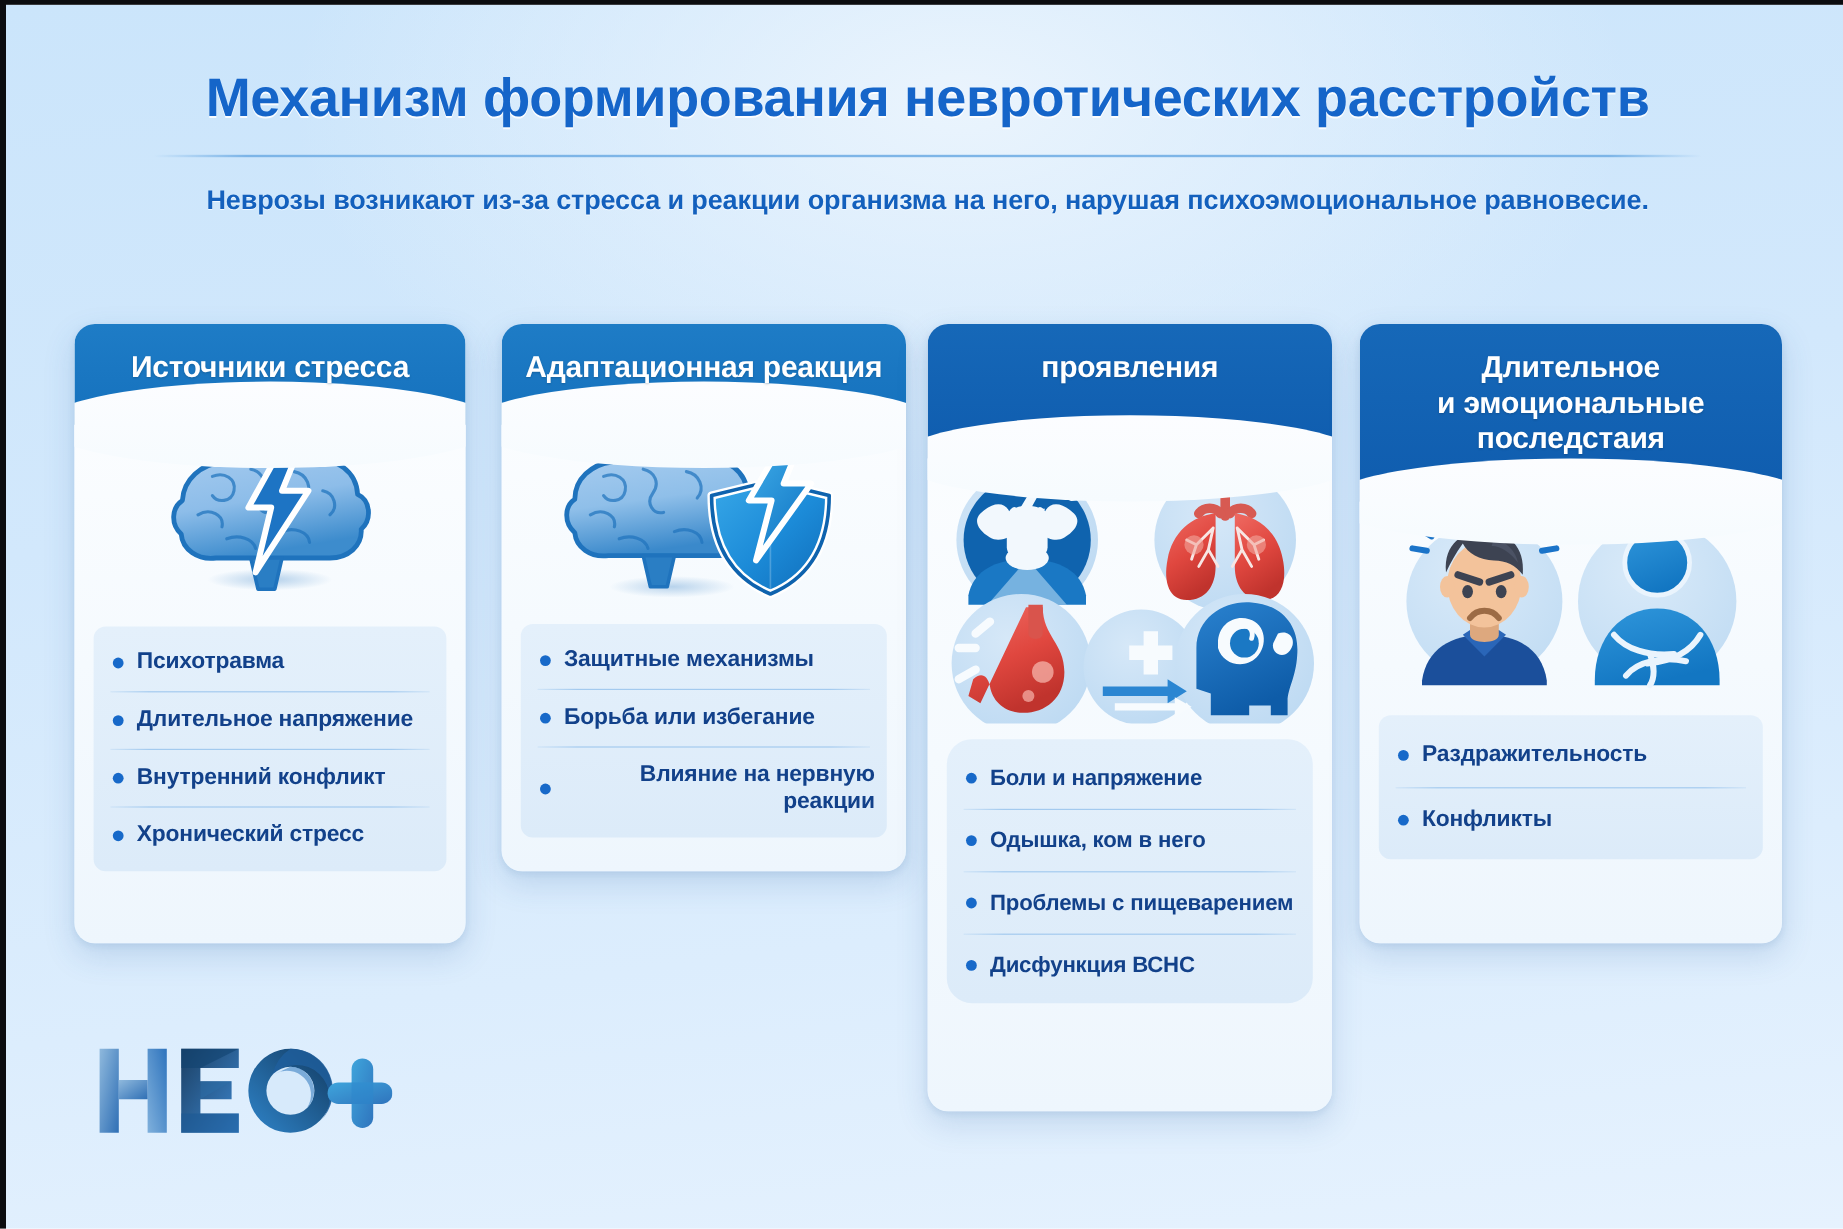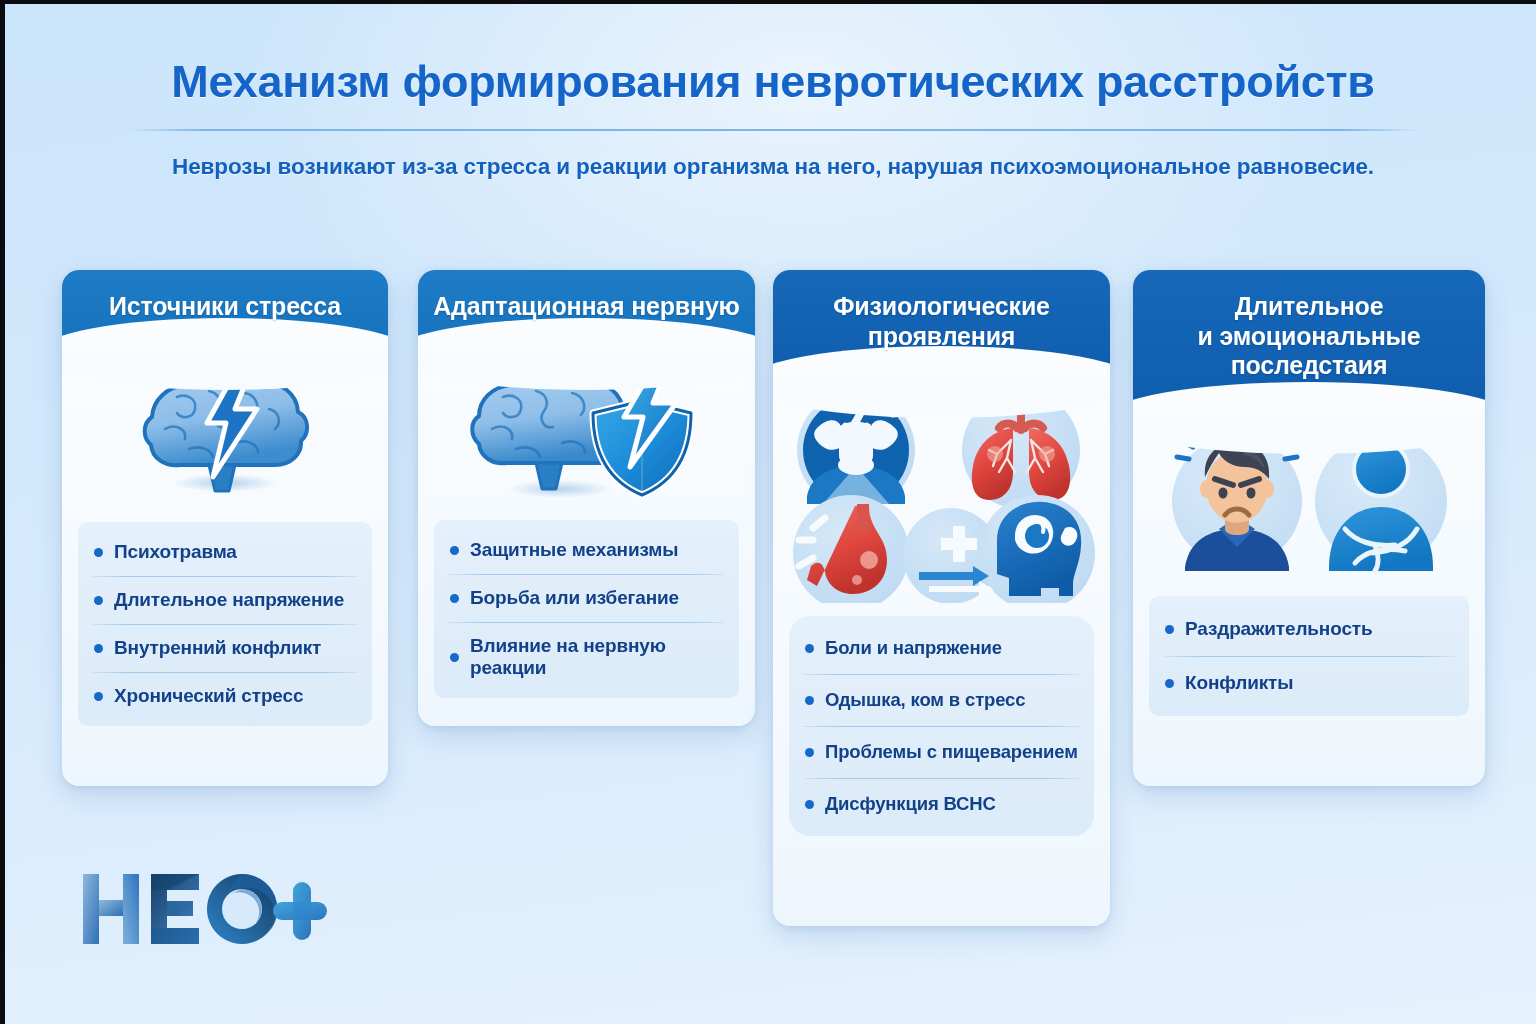--- a/index.html
+++ b/index.html
@@ -137,21 +137,21 @@
 
   
   #card1 { left: 57px;   top: 266px; width: 326px; height: 516px; }
   #card1 .card-head { height: 84px; padding-top: 22px; font-size: 25px; background: linear-gradient(180deg,#1e7cc6 0%, #1571bd 100%); }
   #card1 .icon-area { height: 146px; }
   #card1 .list-box  { margin-top: 22px; }
 
   #card2 { left: 413px;  top: 266px; width: 337px; height: 456px; }
   #card2 .card-head { height: 84px; padding-top: 22px; font-size: 25px; background: linear-gradient(180deg,#1e7cc6 0%, #1571bd 100%); }
   #card2 .icon-area { height: 152px; }
-  #card2 .list-box  { margin-top: 14px; }
+  #card2 .list-box  { margin-top: 14px; text-align: right; }
 
   #card3 { left: 768px;  top: 266px; width: 337px; height: 656px; }
   #card3 .card-head { height: 112px; padding-top: 22px; font-size: 25px; background: linear-gradient(180deg,#1668b8 0%, #0f5cae 100%); }
   #card3 .icon-area { height: 222px; padding-top: 4px; }
   #card3 .list-box  { margin-top: 12px; border-radius: 21px; }
   #card3 .li { font-size: 18.5px; padding-top: 15px; padding-bottom: 15px; }
 
   #card4 { left: 1128px; top: 266px; width: 352px; height: 516px; }
   #card4 .card-head { height: 148px; padding-top: 22px; font-size: 25px; background: linear-gradient(180deg,#1668b8 0%, #0f5cae 100%); }
   #card4 .icon-area { height: 166px; }
@@ -234,21 +234,21 @@
       </div>
       <div class="li">
         <span class="dot"></span>
         <span>Хронический стресс</span>
       </div>
     </div>
   </div>
 
   <div class="card" id="card2">
     <div class="card-head">
-      <span class="htext">Адаптационная нервную</span>
+      <span class="htext">Адаптационная реакция</span>
       <span class="curve"></span>
     </div>
 
     <div class="icon-area">
       <svg width="250" height="150" viewBox="0 0 250 150">
         <defs>
           <linearGradient id="brainG2" x1="0" y1="0" x2="0.25" y2="1">
             <stop offset="0%" stop-color="#accff1"></stop>
               <stop offset="55%" stop-color="#8fbfe9"></stop>
               <stop offset="100%" stop-color="#3a89cb"></stop>
@@ -301,21 +301,20 @@
       </div>
       <div class="li">
         <span class="dot"></span>
         <span>Влияние на нервную реакции</span>
       </div>
     </div>
   </div>
 
   <div class="card" id="card3">
     <div class="card-head">
-      <span class="htext">Физиологические</span>
       <span class="htext">проявления</span>
       <span class="curve"></span>
     </div>
 
     <div class="icon-area">
       <svg width="318" height="215" viewBox="0 0 318 215">
         <defs>
           <radialGradient id="bub" cx="0.4" cy="0.32" r="0.78">
             <stop offset="0%" stop-color="#d6e8f8"></stop>
               <stop offset="100%" stop-color="#bcd9f2"></stop>
@@ -408,21 +407,21 @@
       </svg>
     </div>
 
     <div class="list-box">
       <div class="li">
         <span class="dot"></span>
         <span>Боли и напряжение</span>
       </div>
       <div class="li">
         <span class="dot"></span>
-        <span>Одышка, ком в стресс</span>
+        <span>Одышка, ком в него</span>
       </div>
       <div class="li">
         <span class="dot"></span>
         <span>Проблемы с пищеварением</span>
       </div>
       <div class="li">
         <span class="dot"></span>
         <span>Дисфункция ВСНС</span>
       </div>
     </div>

